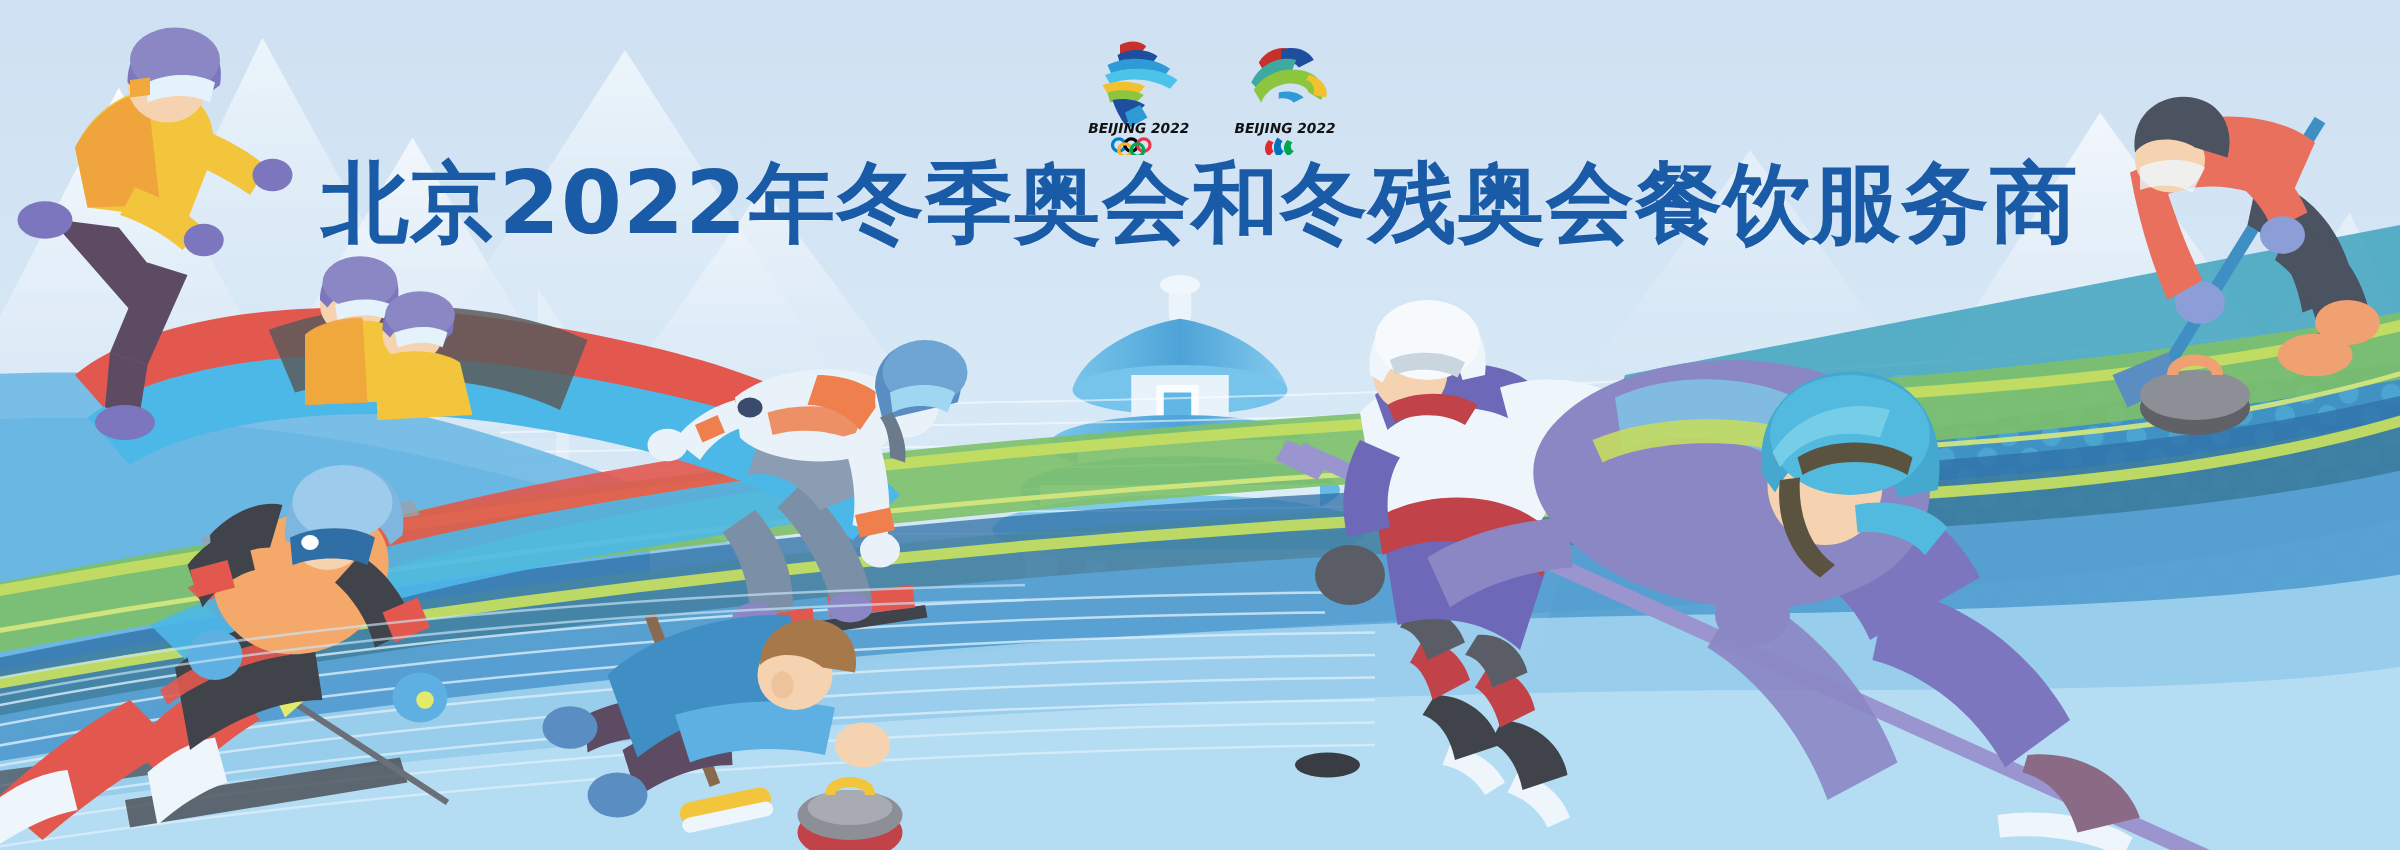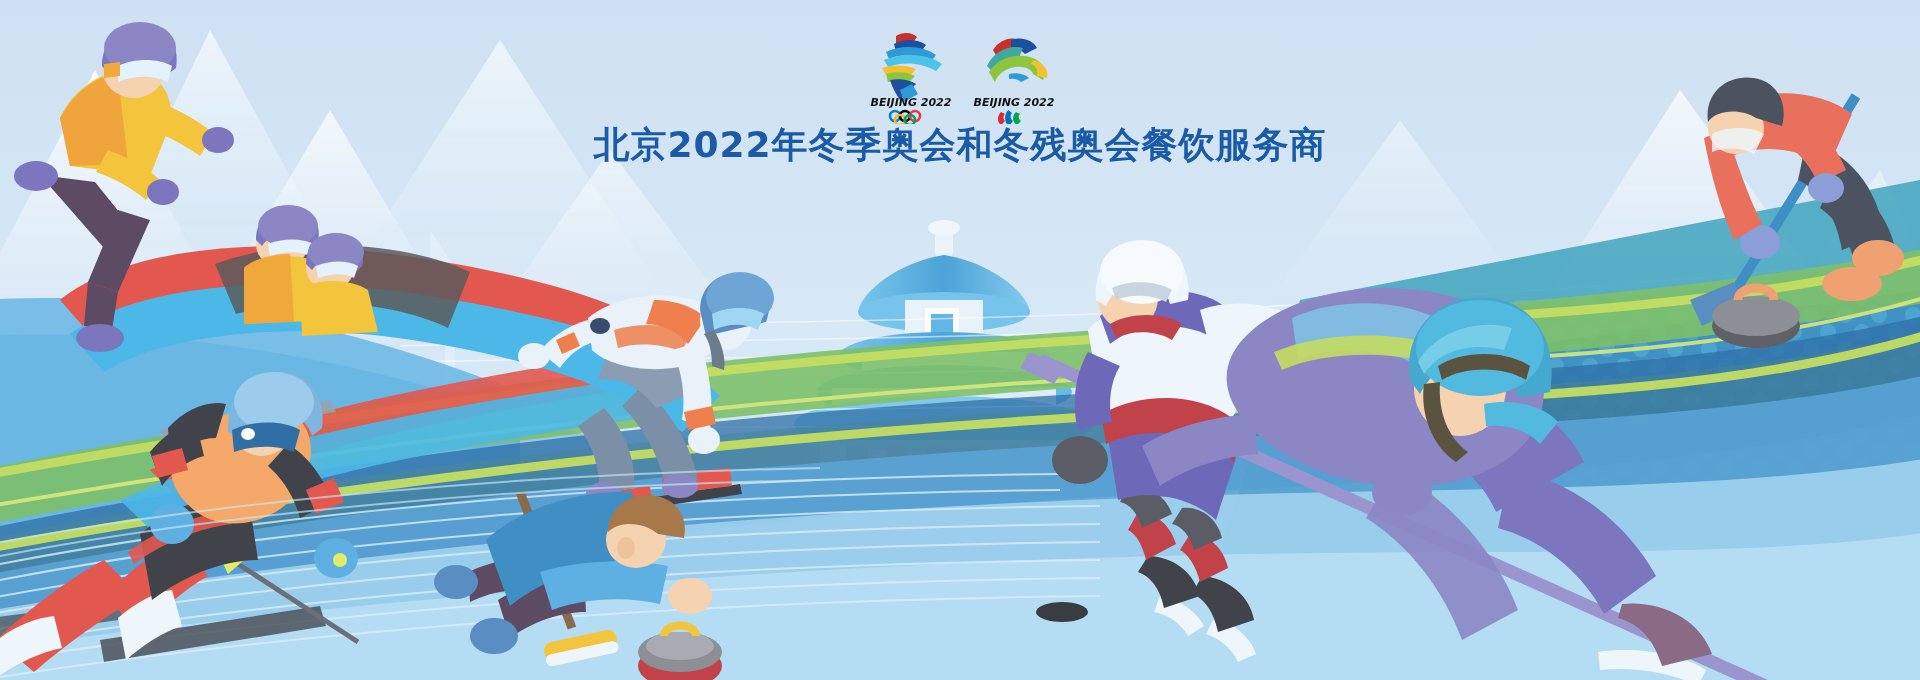--- a/index.html
+++ b/index.html
@@ -4,29 +4,29 @@
 <style>
   html,body{margin:0;padding:0;background:#fff;}
   body{font-family:"Liberation Sans","DejaVu Sans",sans-serif;}
   #banner{
     position:relative;width:1920px;height:680px;overflow:hidden;
     background:linear-gradient(180deg,#cfe0f2 0%,#d2e3f4 35%,#d8e9f7 70%,#cfe4f4 100%);
   }
   #banner svg.layer{position:absolute;left:0;top:0;width:1920px;height:680px;display:block;}
 
   
-  #logos{position:absolute;left:860px;top:24px;width:220px;height:100px;display:flex;align-items:flex-start;}
+  #logos{position:absolute;left:860px;top:24px;width:220px;height:100px;display:flex;gap:14px;align-items:flex-start;}
   .logo{width:103px;height:100px;position:relative;}
   .logo svg{display:block;}
 
   
   #title{
     position:absolute;left:0;top:126px;width:1920px;text-align:center;
     font-family:"DejaVu Sans","Liberation Sans",sans-serif;
-    font-weight:700;font-size:36px;letter-spacing:1px;
+    font-weight:700;font-size:70px;letter-spacing:1px;
     color:#1a5ba8;white-space:nowrap;line-height:1.05;
     text-shadow:0 1px 0 rgba(255,255,255,.25);
   }
 </style>
 </head>
 <body>
 
 <div id="banner">
 
   <svg class="layer" viewBox="0 0 1920 680" preserveAspectRatio="none">

